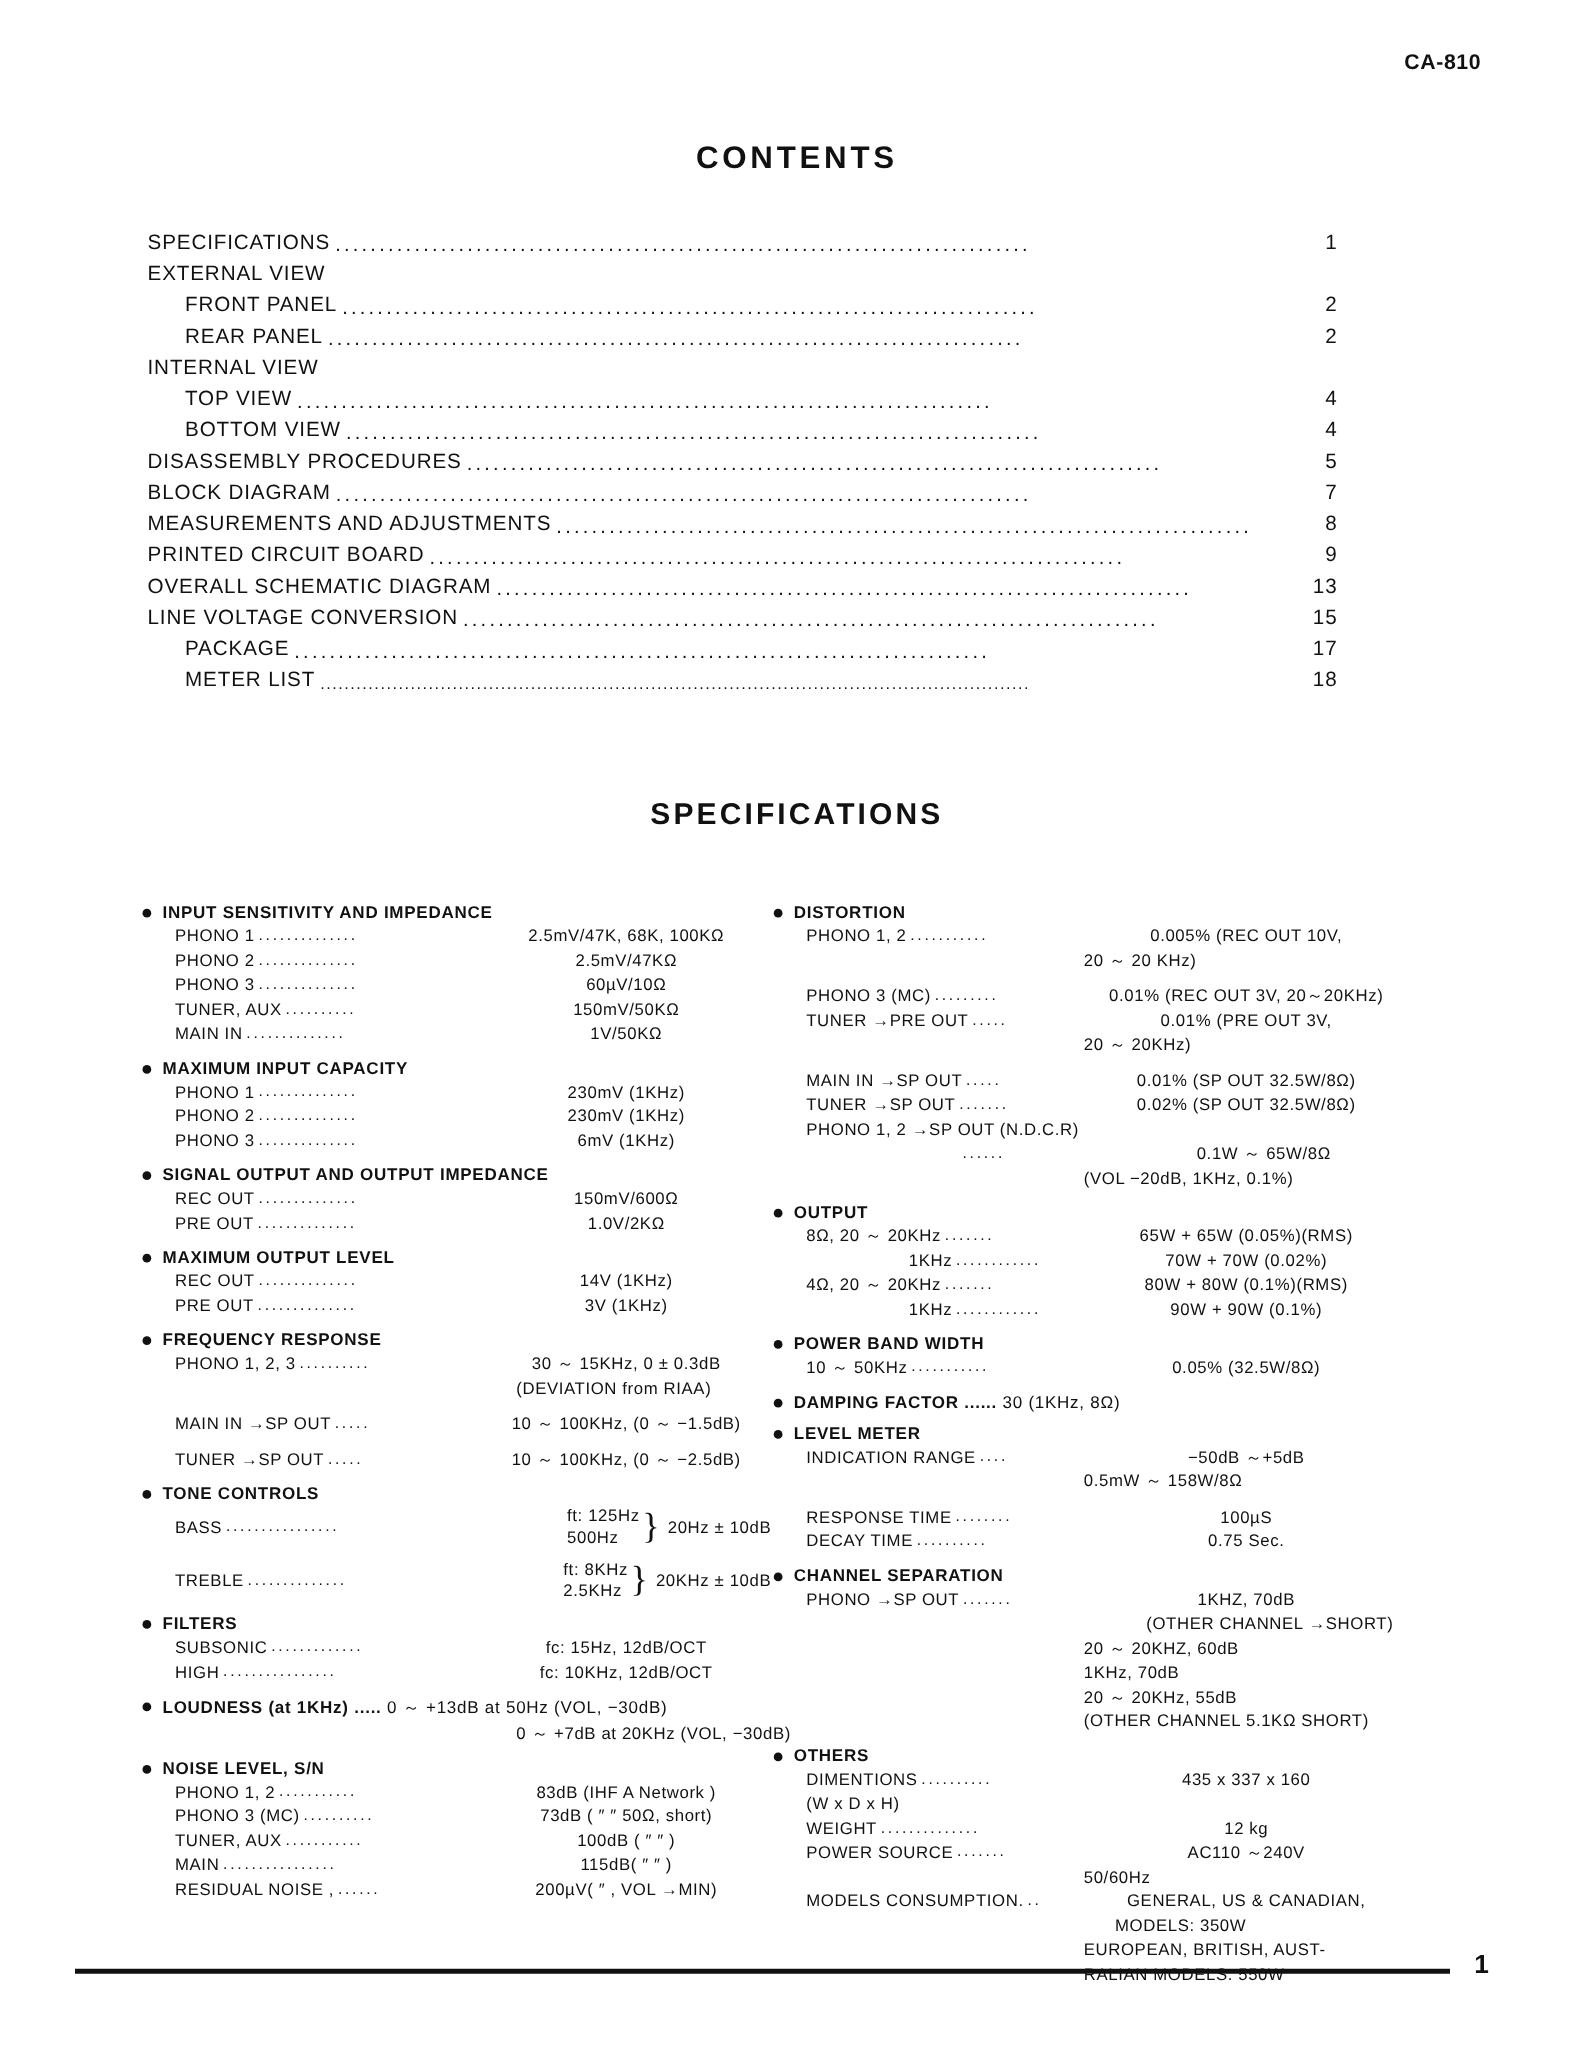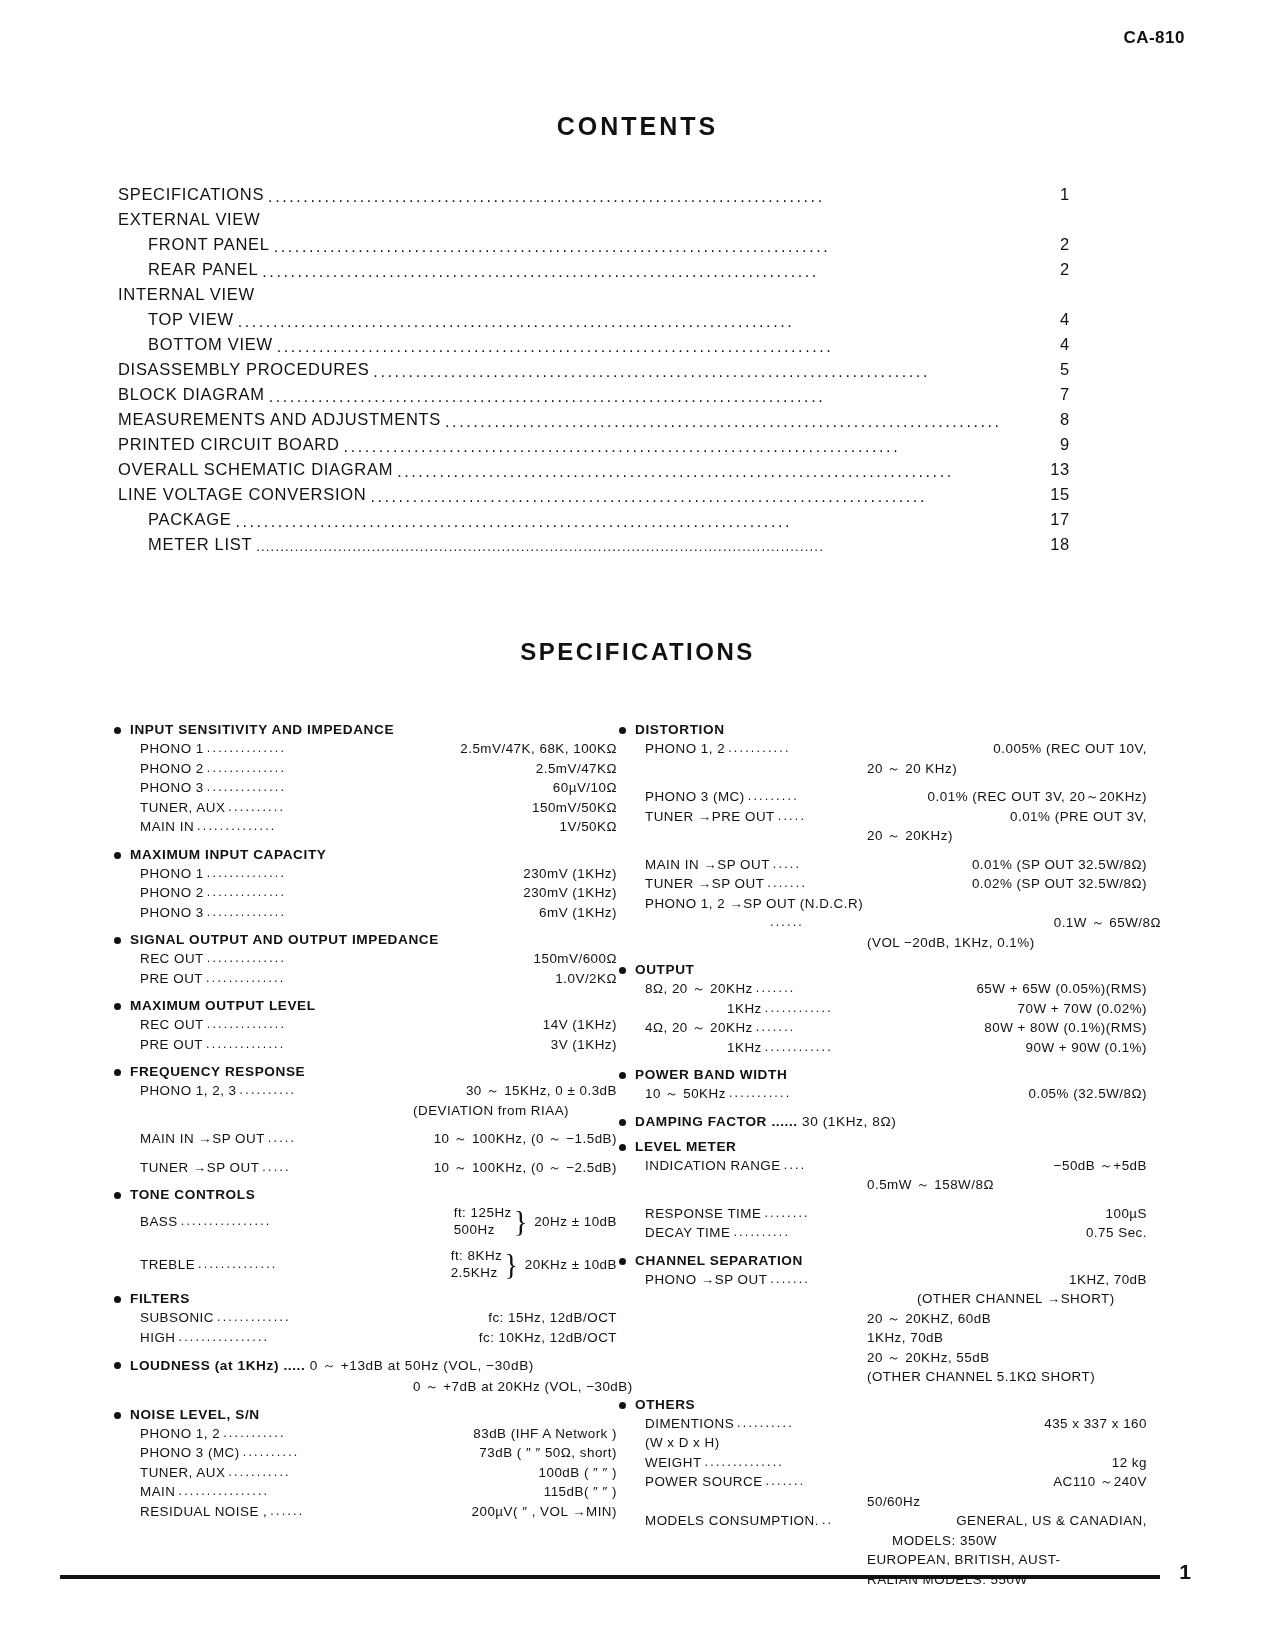--- a/index.html
+++ b/index.html
@@ -18,21 +18,21 @@
   .page {
     position: relative;
     width: 1275px;
     height: 1649px;
     box-sizing: border-box;
   }
 
   
   .model-code {
     position: absolute;
-    top: 28px;
+    top: 40px;
     right: 90px;
     font-size: 17px;
     font-weight: bold;
     letter-spacing: 0.5px;
   }
 
   
   .contents-title {
     position: absolute;
     top: 112px;
@@ -134,21 +134,21 @@
   .line .lead {
     flex: 1 1 auto;
     overflow: hidden;
     white-space: nowrap;
     letter-spacing: 2.2px;
     font-size: 12.5px;
     margin: 0 3px;
   }
   .line .v {
     flex: 0 0 auto;
-    text-align: right;
+    text-align: center;
   }
   .col .line .v { min-width: 0; }
 
   
   .col.left .line .v { width: 232px; }
   .col.right .line .v { width: 300px; }
 
   .cont {
     font-size: 13.4px;
     letter-spacing: 0.5px;

